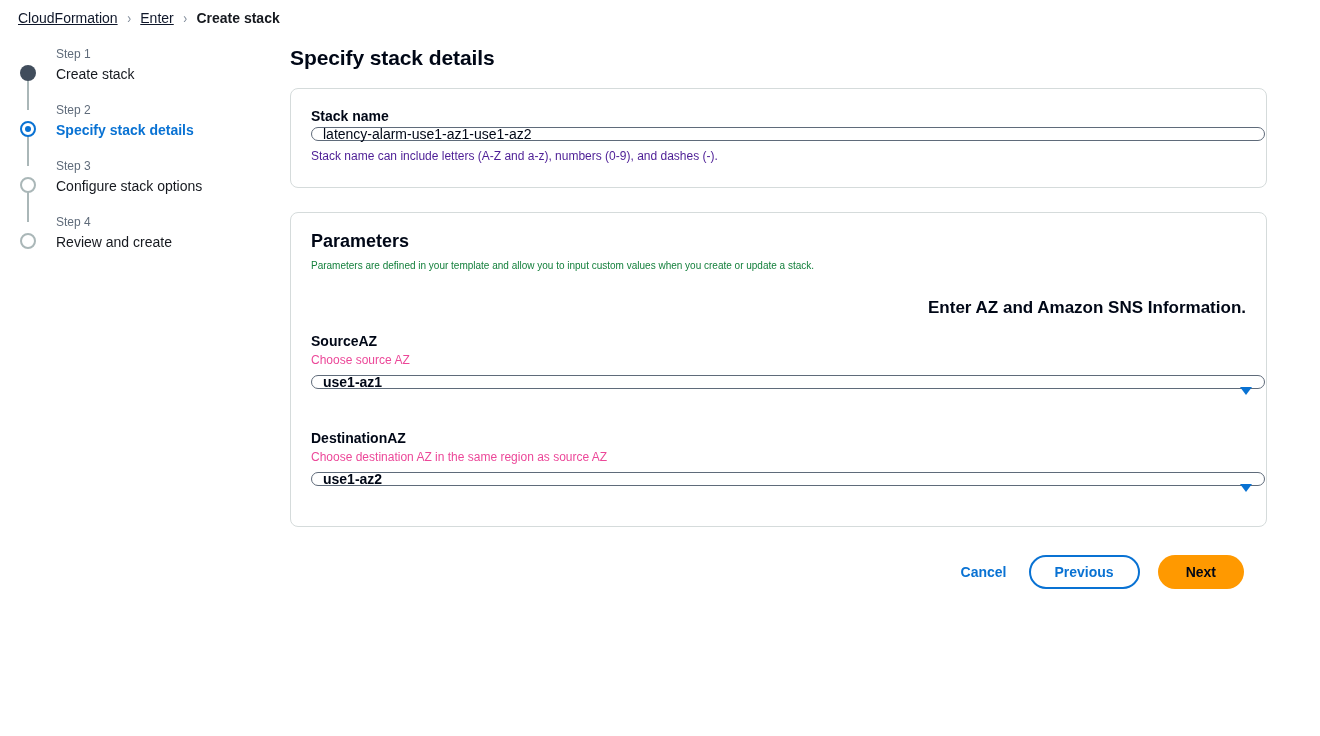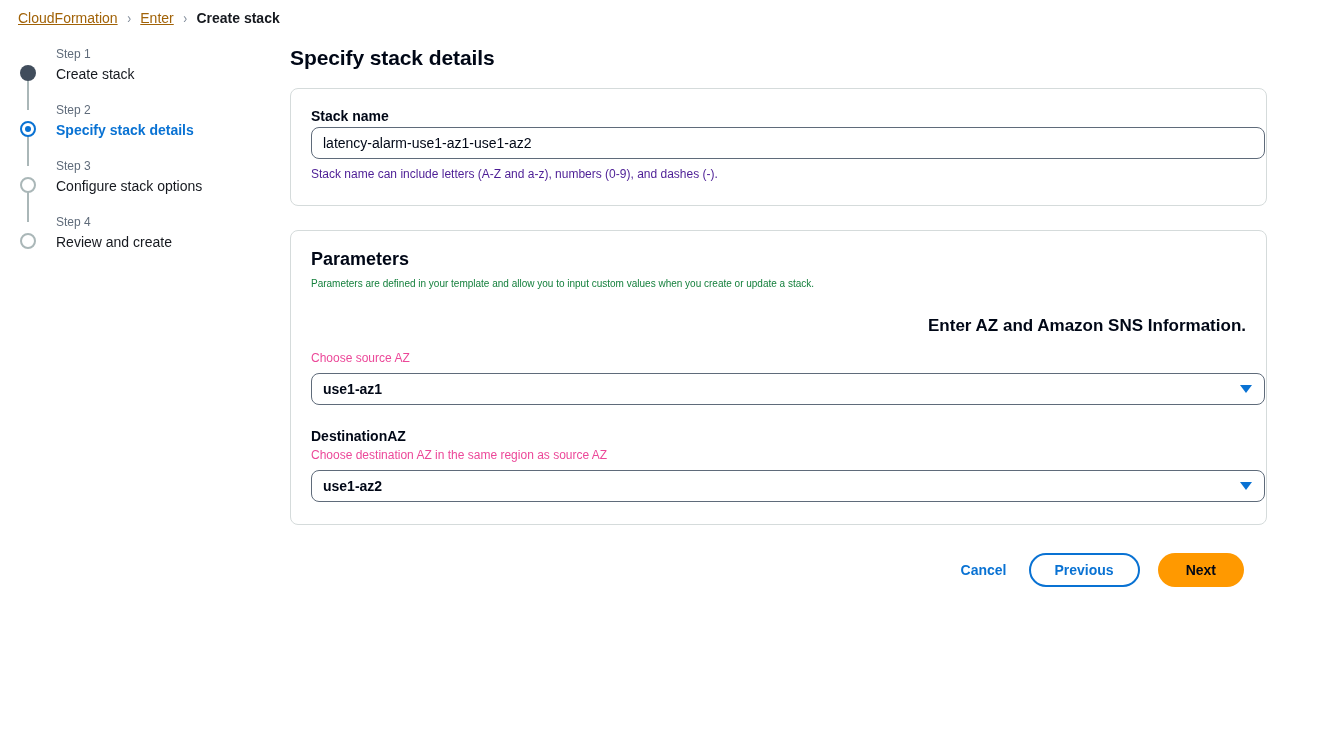--- a/index.html
+++ b/index.html
@@ -15,21 +15,21 @@
   
   .breadcrumb {
     display: flex;
     align-items: center;
     gap: 9px;
     padding: 6px 0 0 18px;
     height: 30px;
     font-size: 14px;
   }
   .crumb-link {
-    color: #a16207;
+    color: #0f172a;
     text-decoration: underline;
     cursor: pointer;
     white-space: nowrap;
   }
   .crumb-current {
     color: #16191f;
     font-weight: bold;
     white-space: nowrap;
   }
   .crumb-sep {
@@ -170,21 +170,21 @@
   }
   .field-desc {
     font-size: 12px;
     color: #4c1d95;
     line-height: 18px;
     margin-top: 6px;
   }
 
   .input {
     width: 954px;
-    height: 32px;
+    height: 14px;
     border: 1px solid #5f6b7a;
     border-radius: 8px;
     background: #ffffff;
     font-size: 14px;
     color: #000716;
     padding: 0 11px;
     font-family: "Liberation Sans", sans-serif;
     display: flex;
     align-items: center;
   }
@@ -304,20 +304,21 @@
         <div class="field-desc">Stack name can include letters (A-Z and a-z), numbers (0-9), and dashes (-).</div>
       </div>
     </section>
 
     <section class="card">
       <h2 class="card-title tight">Parameters</h2>
       <p class="card-desc">Parameters are defined in your template and allow you to input custom values when you create or update a stack.</p>
       <h3 class="section-title">Enter AZ and Amazon SNS Information.</h3>
 
       <div class="field">
+        <div class="field-label">SourceAZ</div>
         <div class="field-hint">Choose source AZ</div>
         <div class="select">
           <div class="input">use1-az1</div>
           <span class="select-arrow"></span>
         </div>
       </div>
 
       <div class="field">
         <div class="field-label">DestinationAZ</div>
         <div class="field-hint">Choose destination AZ in the same region as source AZ</div>

